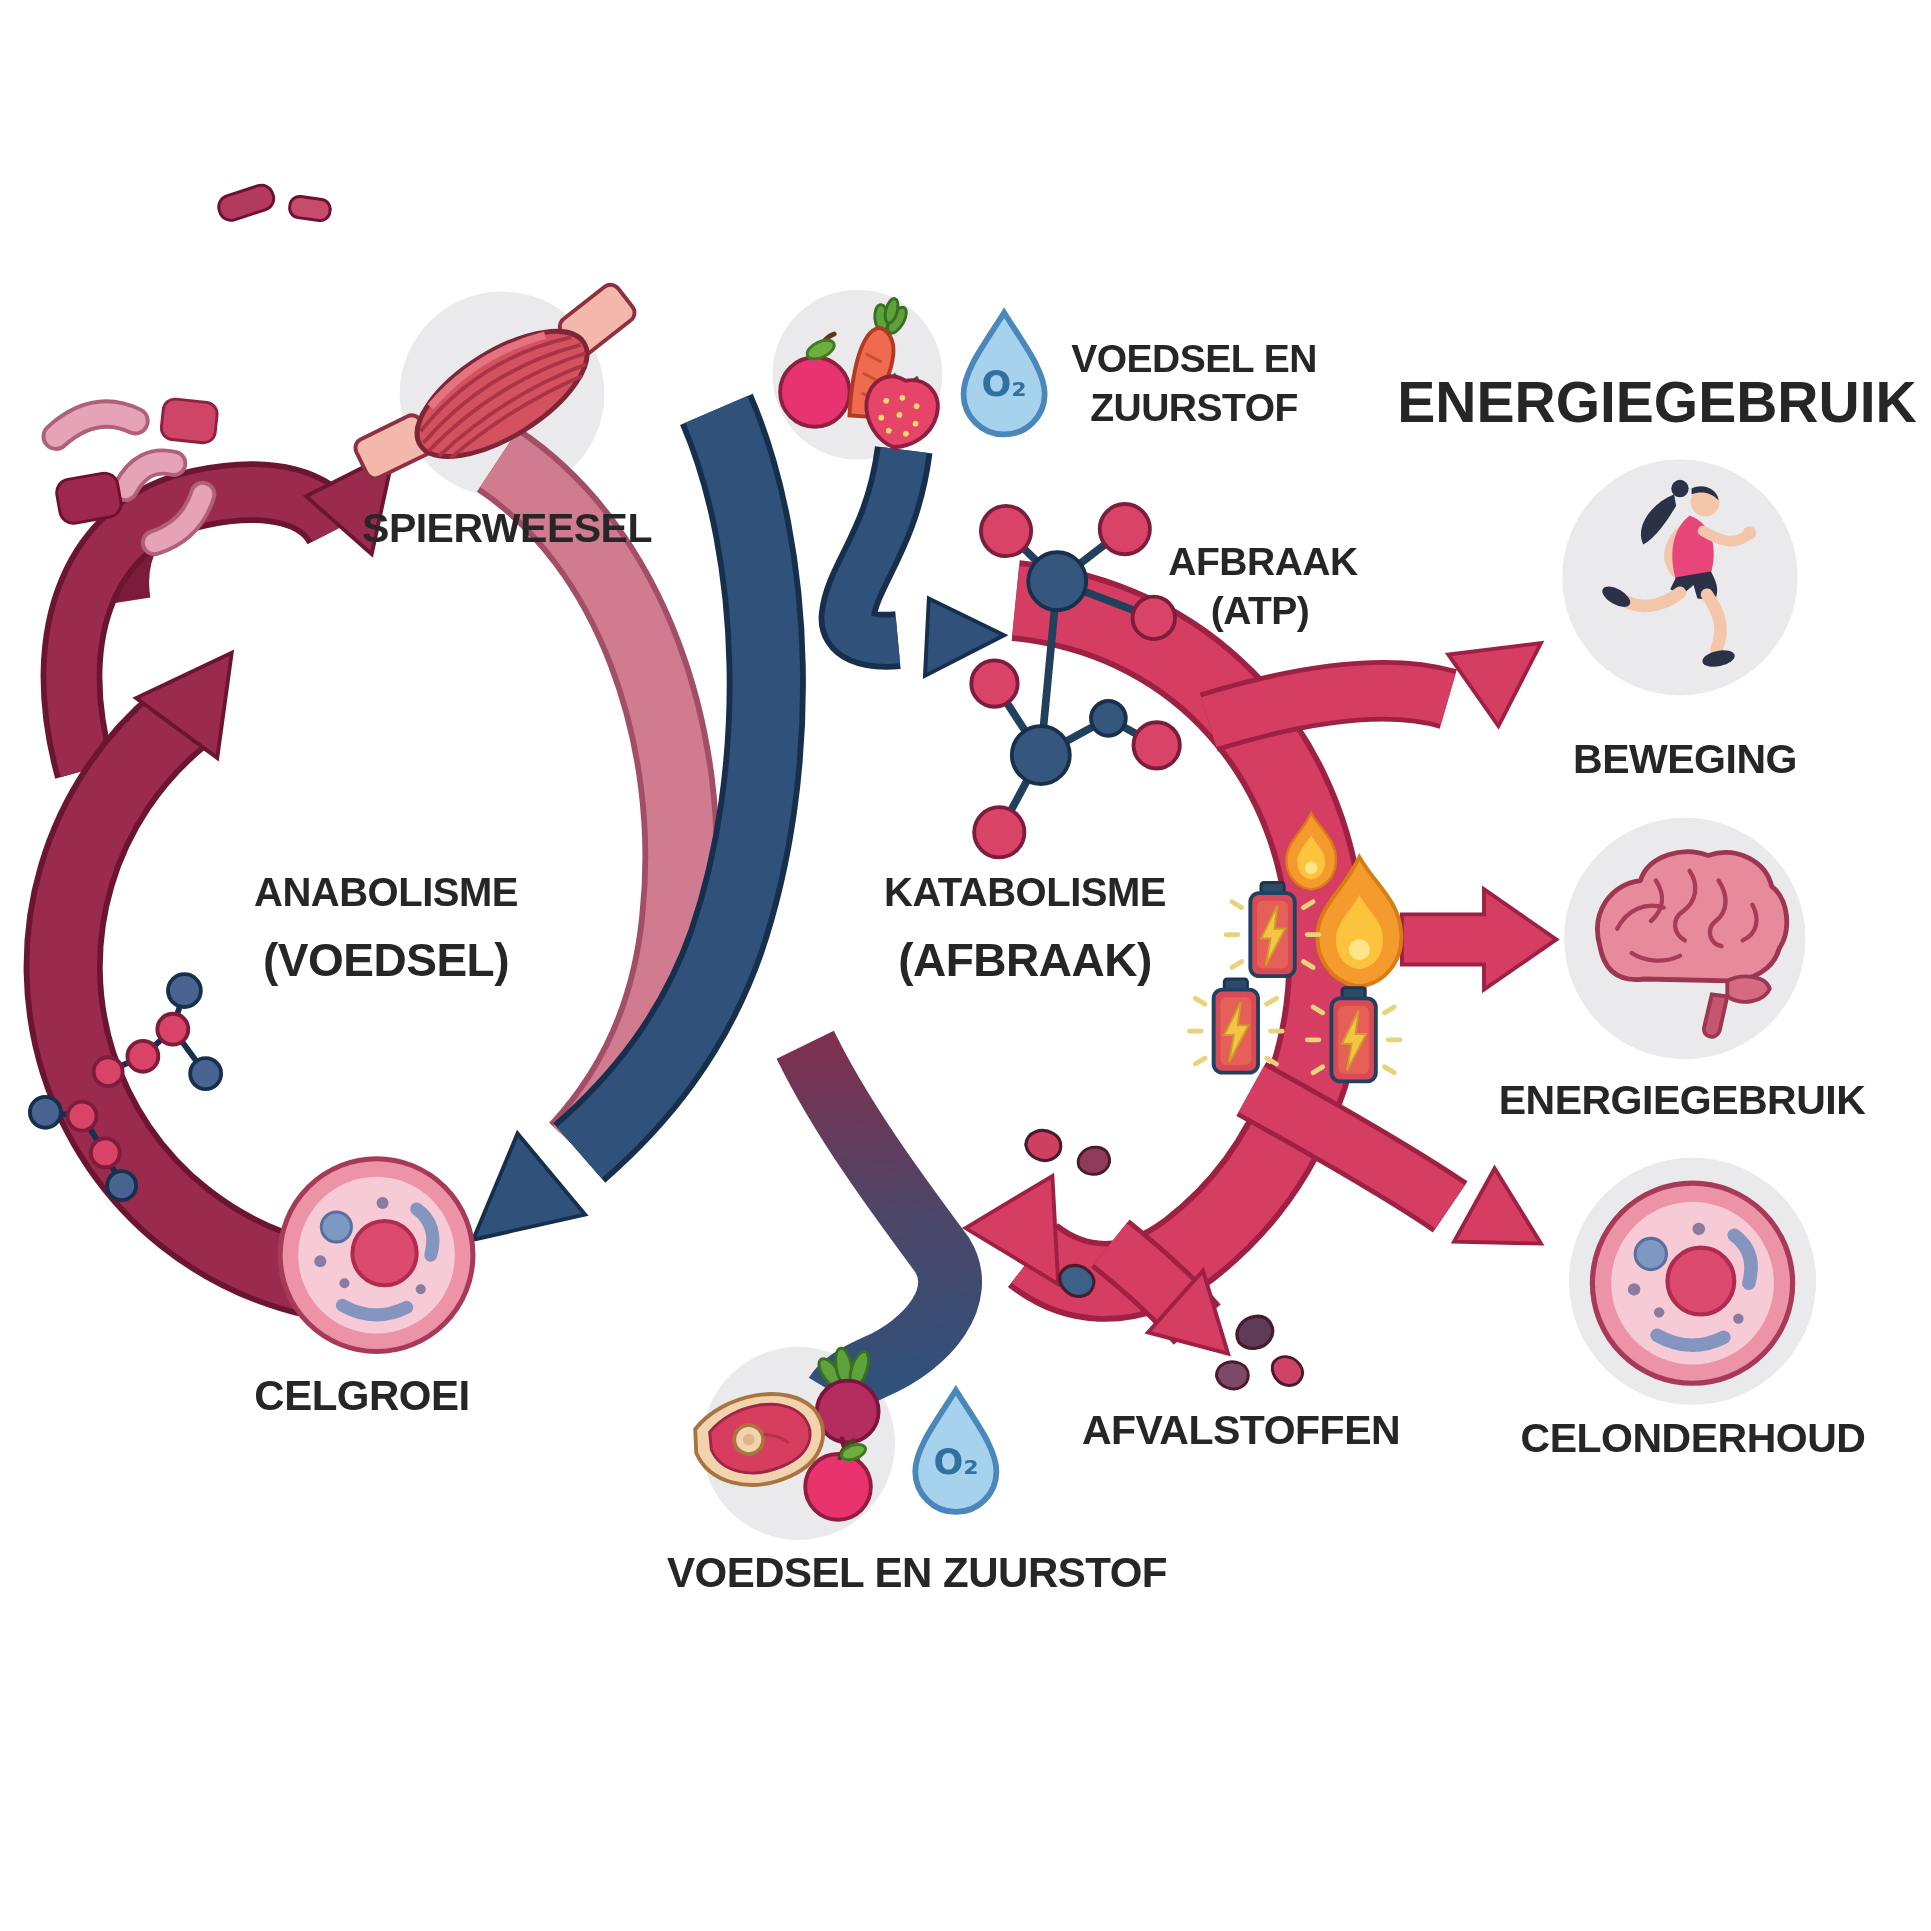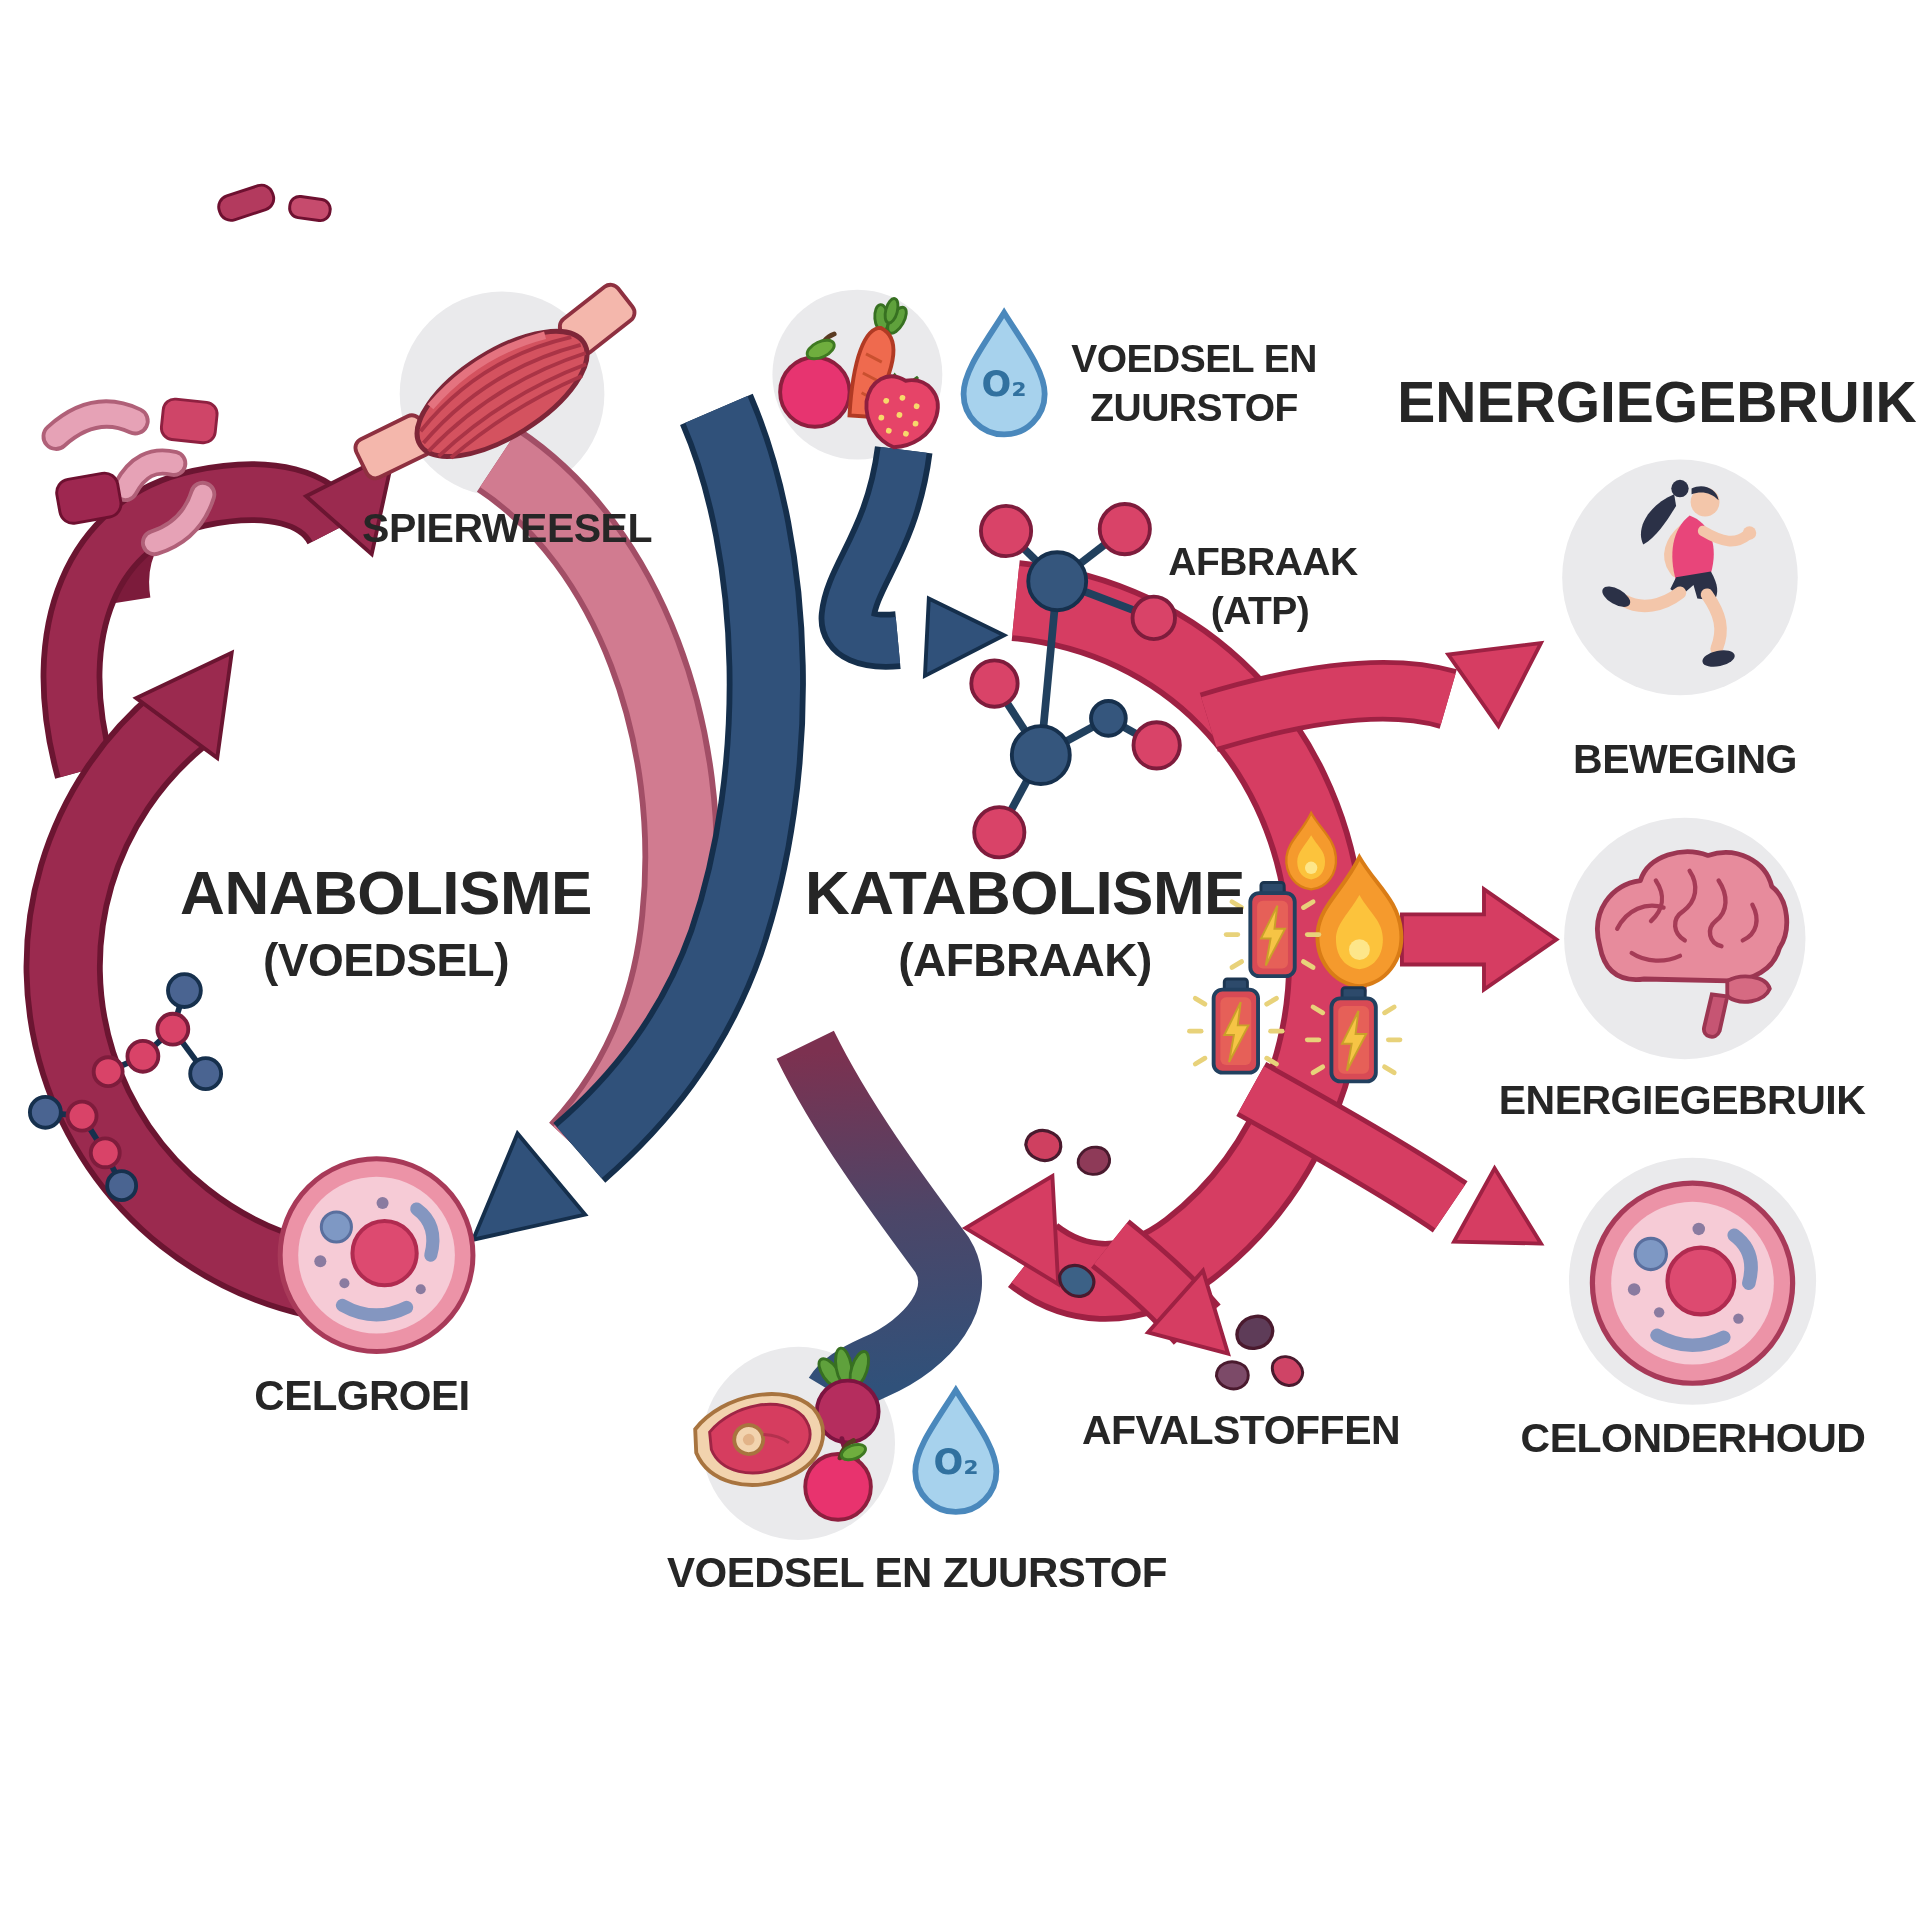--- a/index.html
+++ b/index.html
@@ -1,21 +1,21 @@
 <!DOCTYPE html>
 <html style="--maroon: #9b2a4f; --maroon-dark: #6b1531; --rose: #d17b90; --rose-dark: #a24e66; --crimson: #d63d62; --crimson-dark: #9e2143; --blue: #30517a; --blue-dark: #152f4c; --gray-circle: #eaeaec; --text: #262626; --o2-text: #31719f; --o2-fill: #a7d2ed; --o2-stroke: #4a88bc;"><head>
 <meta charset="utf-8">
 <style>
   html,body{margin:0;padding:0;background:#ffffff;}
   .canvas{position:relative;width:1931px;height:1931px;background:#ffffff;overflow:hidden;
           font-family:"Liberation Sans",sans-serif;}
   svg.diagram{position:absolute;left:0;top:0;}
   .lbl{position:absolute;transform:translate(-50%,-50%);white-space:nowrap;
        color:var(--text,#262626);font-weight:700;letter-spacing:-0.5px;text-align:center;}
-  .s56{font-size:62px;font-weight:800;}
+  .s56{font-size:40px;font-weight:800;}
   .s52{font-size:57px;font-weight:800;letter-spacing:0;}
   .s48{font-size:46px;}
   .s44{font-size:42px;}
   .s42{font-size:41px;}
   .s40{font-size:39px;margin-top:10px;}
   .o2{font-size:35px;color:var(--o2-text,#31719f);font-weight:700;
       font-family:"DejaVu Sans",sans-serif;letter-spacing:0;}
   
   .band{fill:none;stroke-linecap:butt;}
   .rc{stroke-linecap:round;}

